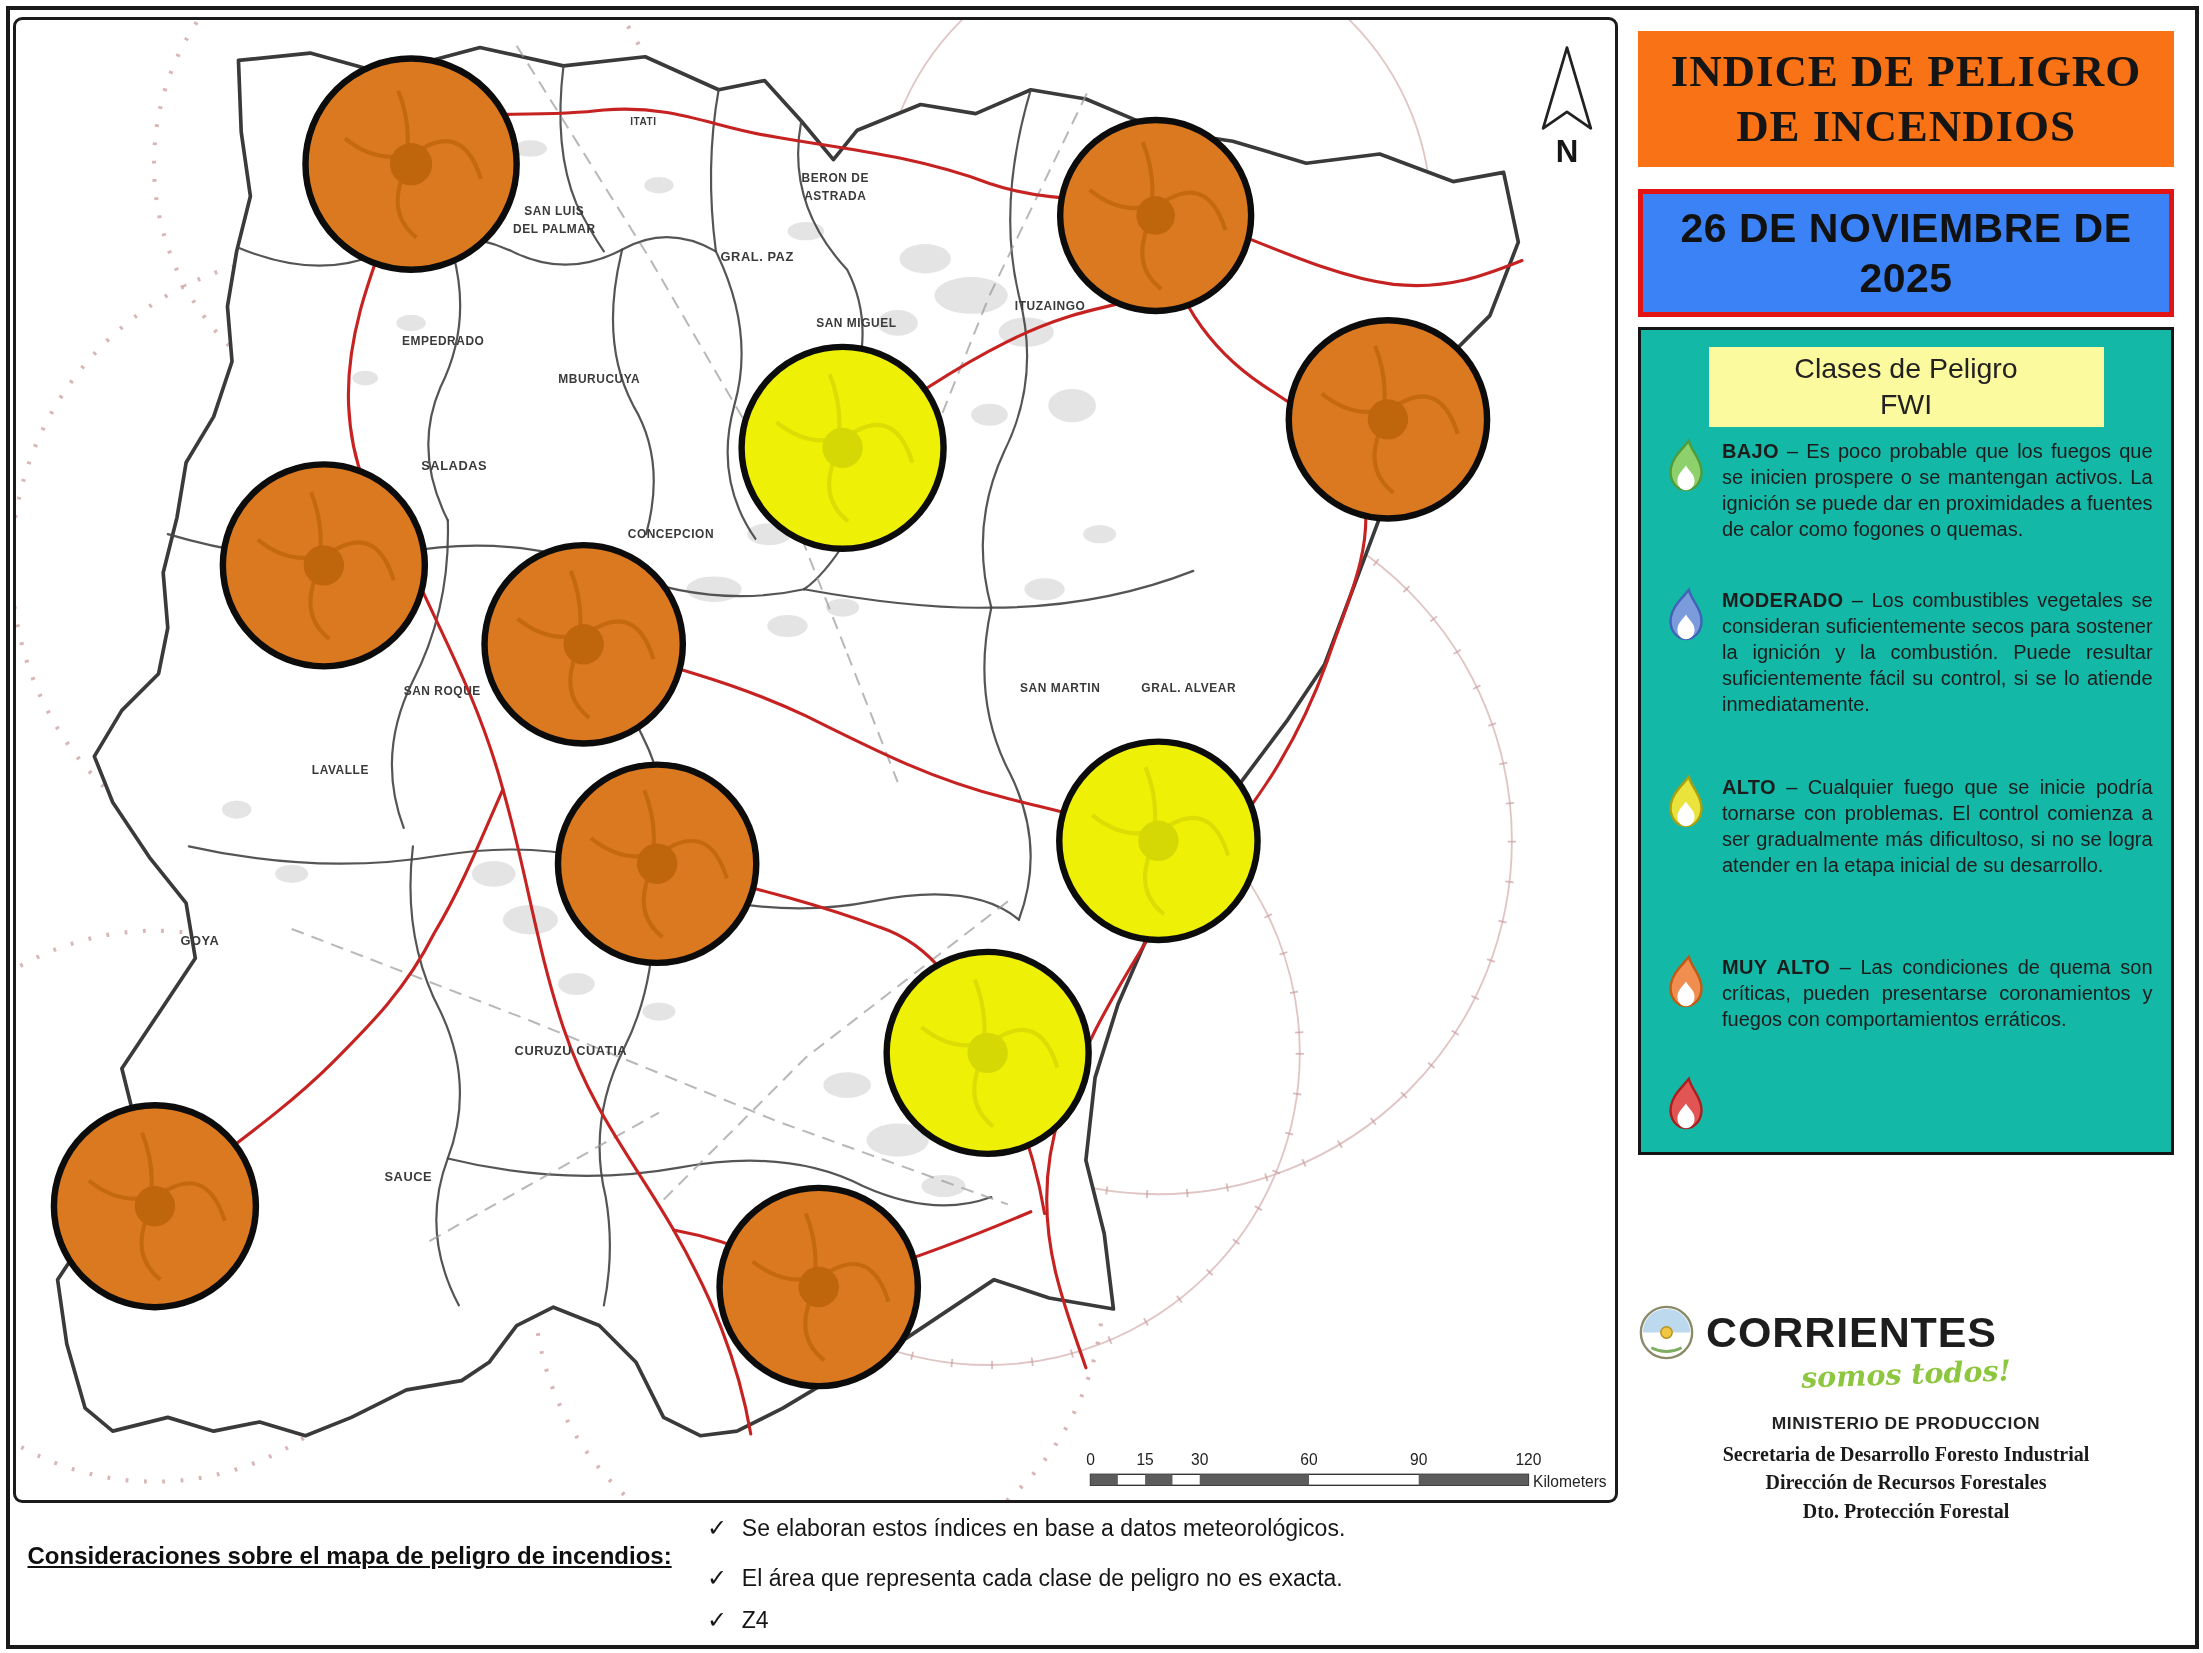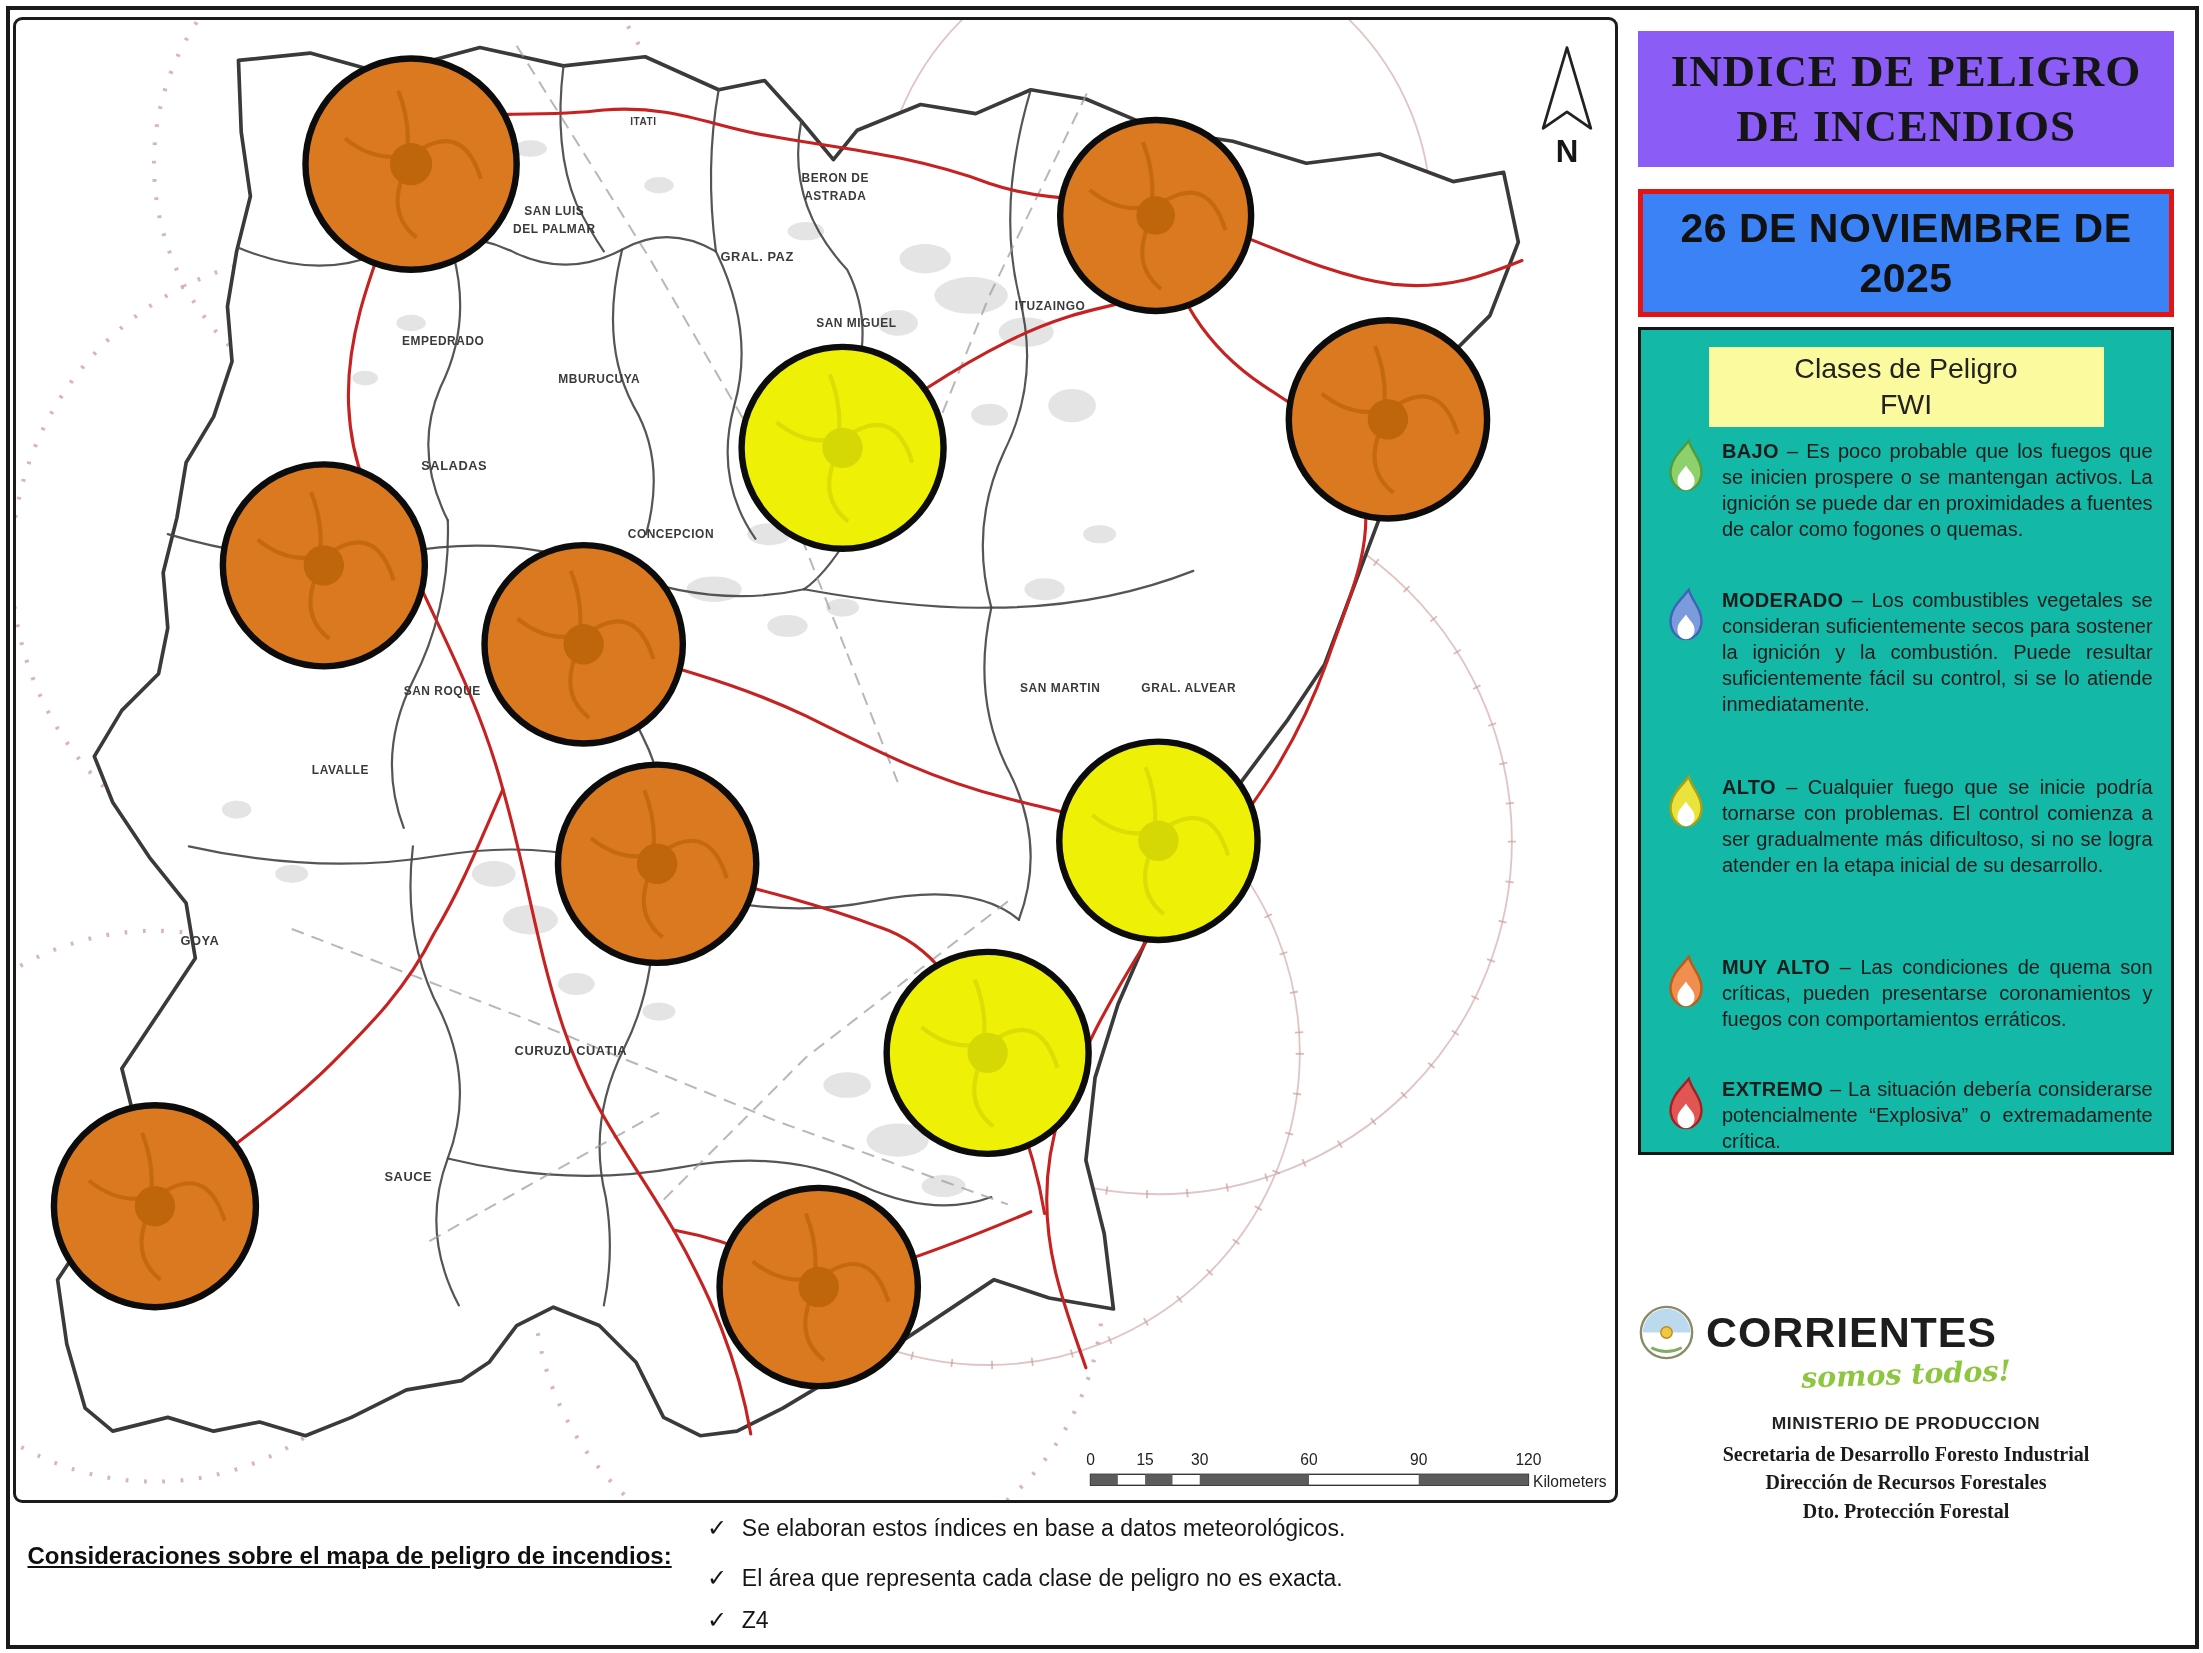--- a/index.html
+++ b/index.html
@@ -20,21 +20,21 @@
   .dash{fill:none;stroke:#9a9a9a;stroke-width:2.2;stroke-dasharray:14 9;opacity:.7;}
   .urban{fill:#cdcdcd;opacity:.55;}
   .maplabel{font-family:"Liberation Sans",sans-serif;font-weight:bold;fill:#3a3a3a;
             letter-spacing:.6px;text-anchor:middle;}
   .scaletext{font-size:17px;fill:#222;text-anchor:middle;font-family:"Liberation Sans",sans-serif;}
   .scaleunit{font-size:17px;fill:#222;text-anchor:start;font-family:"Liberation Sans",sans-serif;}
   .north-n{font-size:34px;font-weight:600;fill:#161616;text-anchor:middle;font-family:"Liberation Sans",sans-serif;}
 
   
   .side{position:absolute;left:1638px;width:536px;box-sizing:border-box;}
-  .title-box{top:31px;background:#8b5cf6;text-align:center;
+  .title-box{top:31px;background:#f97316;text-align:center;
              font-family:"Liberation Serif",serif;font-weight:bold;font-size:45px;
              line-height:1.22;padding:13px 20px;letter-spacing:0.9px;color:#151515;}
   .date-box{top:189px;border:5.5px solid #e21414;background:#3b82f6;text-align:center;
             font-weight:bold;font-size:41px;line-height:1.22;padding:9.2px 0;color:#111;letter-spacing:0.5px;}
   .legend-box{top:327px;height:828px;border:3.7px solid #151515;background:#14b8a6;overflow:hidden;}
   .legend-header{width:395px;margin:16.5px auto 0;background:#fcfa9e;text-align:center;
                  font-size:28.5px;line-height:1.25;padding:4.6px 0;color:#222;}
   .entry{position:absolute;left:22px;right:18.4px;display:flex;gap:13px;align-items:flex-start;}
   .entry .fl{flex:0 0 46px;}
   .entry .tx{font-size:20px;line-height:26px;text-align:justify;color:#1c1c1c;}
@@ -332,21 +332,20 @@
         <path class="flame-inner" fill="#ffffff" d="M24,29 C20,35 15,38 15,45 C15,51 19,55 24,55 C29,55 33,51 33,45 C33,38 27,35 24,29 Z"></path>
       </svg>
       <div class="tx"><b>MUY ALTO</b> <span>– Las condiciones de quema son críticas, pueden presentarse coronamientos y fuegos con comportamientos erráticos.</span></div>
     </div>
 
     <div class="entry e5">
       <svg class="fl" width="46" height="55" viewBox="0 0 48 58">
         <path class="flame-outer" d="M27,3 C19,13 10,20 8,32 C6,45 14,55 24,55 C34,55 42,45 40,32 C38,20 30,14 27,3 Z" stroke-width="2.5" fill="#e25555" stroke="#a81f1f"></path>
         <path class="flame-inner" fill="#ffffff" d="M24,29 C20,35 15,38 15,45 C15,51 19,55 24,55 C29,55 33,51 33,45 C33,38 27,35 24,29 Z"></path>
       </svg>
-      <div class="tx"><b>EXTREMO</b> <span>– La situación debería considerarse potencialmente “Explosiva” o extremadamente crítica.</span></div>
     </div>
   </div>
 
   <div class="side credits" style="position:absolute;">
     <div class="brandrow">
       <svg width="57" height="57" viewBox="0 0 60 60">
         <circle cx="30" cy="30" r="27" fill="#ffffff" stroke="#8a8a6a" stroke-width="2.5"></circle>
         <path d="M 5,30 A 25,25 0 0 1 55,30 Z" fill="#bcd9ee"></path>
         <circle cx="30" cy="30" r="6" fill="#f0c742" stroke="#b98f1e" stroke-width="1.5"></circle>
         <path d="M 14,46 Q 30,54 46,46" fill="none" stroke="#7fae62" stroke-width="3"></path>

